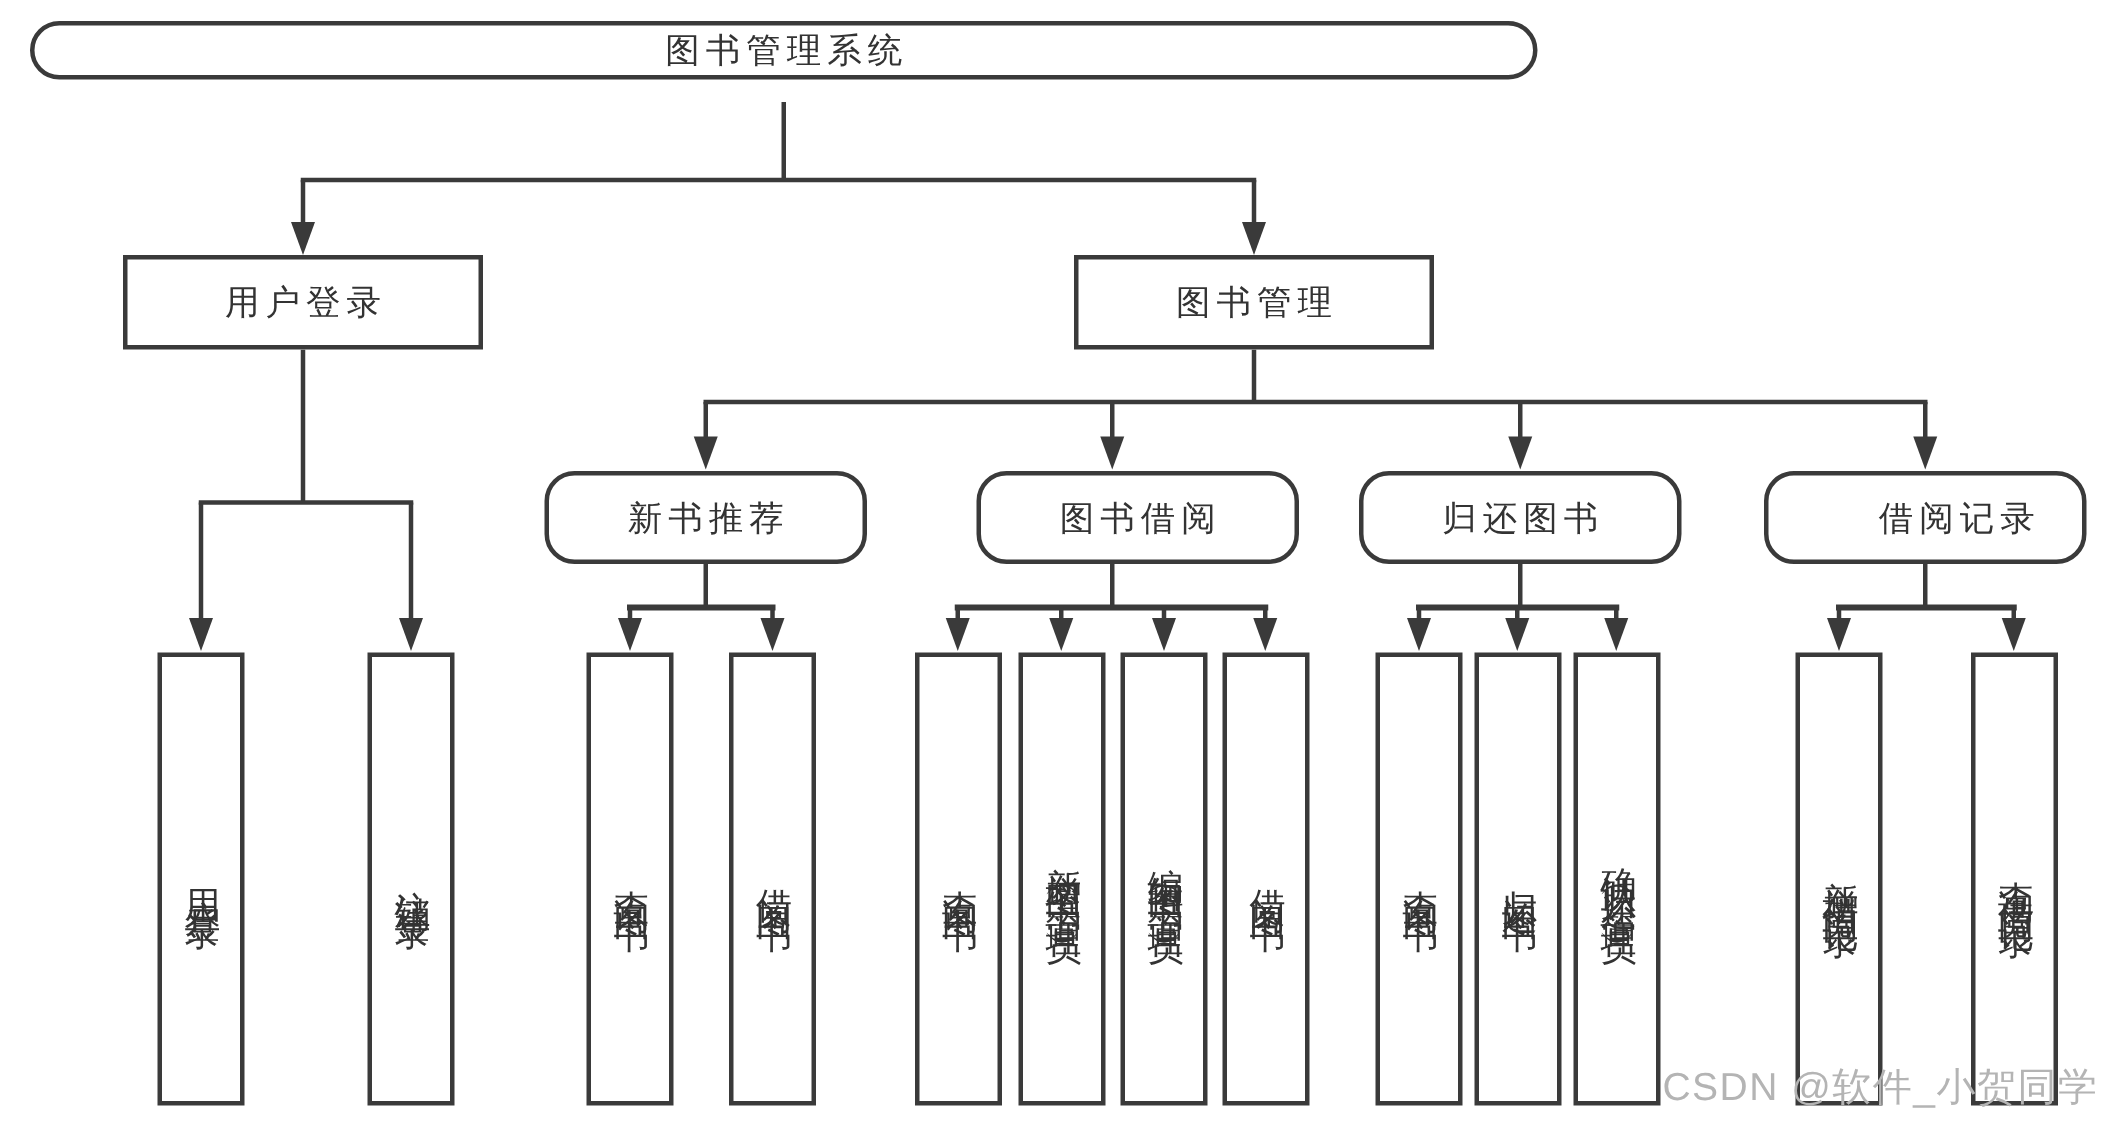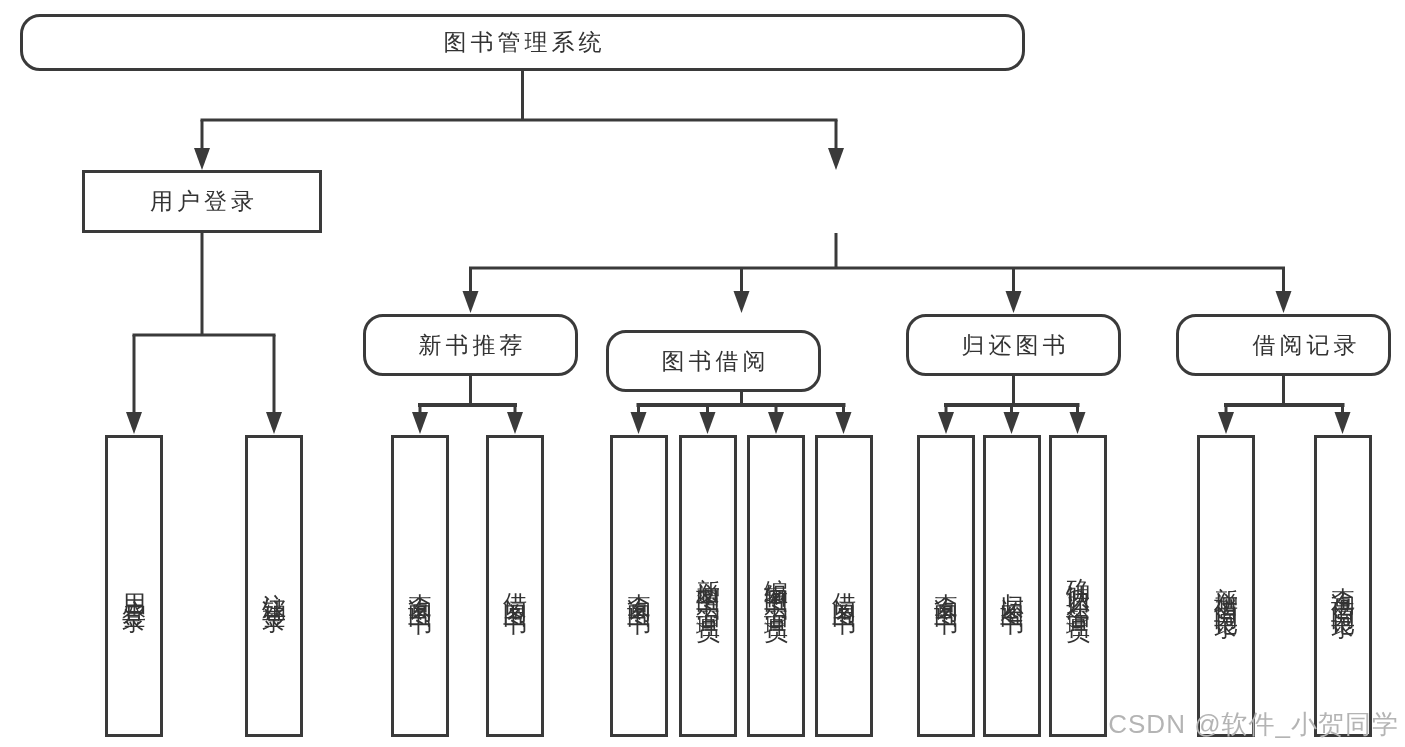--- a/index.html
+++ b/index.html
@@ -42,27 +42,27 @@
     display: flex;
     align-items: center;
     justify-content: center;
     writing-mode: vertical-rl;
     text-orientation: mixed;
     font-size: 24px;
     letter-spacing: 6px;
     color: #333333;
     line-height: 1;
   }
-  .root    { left: 20px;  top: 14px;  width: 1005px; height: 57px; border-radius: 20px; }
+  .root    { left: 20px;  top: 14px;  width: 1005px; height: 39px; border-radius: 20px; }
   .lvl2    { top: 170px; width: 240px; height: 63px; }
   .lvl3    { top: 314px; width: 215px; height: 62px; border-radius: 20px; }
   #node-user-login      { left: 82px;  }
   #node-book-management { left: 716px; }
   #node-new-book-recommend { left: 363px;  }
-  #node-book-borrowing     { left: 606px; margin-top: 16px;  }
+  #node-book-borrowing     { left: 651px;  }
   #node-current-borrowing  { left: 906px;  }
   #node-borrowing-records  { left: 1176px; padding-left: 42px; }
   #leaf-0  { left: 105px;  }
   #leaf-1  { left: 245px;  }
   #leaf-2  { left: 391px;  }
   #leaf-3  { left: 486px;  }
   #leaf-4  { left: 610px;  }
   #leaf-5  { left: 679px;  }
   #leaf-6  { left: 747px;  }
   #leaf-7  { left: 815px;  }
@@ -148,20 +148,21 @@
       <polygon points="1003.5,412 1019.5,412 1011.5,434"></polygon>
       <polygon points="1069.5,412 1085.5,412 1077.5,434"></polygon>
       <polygon points="1218,412 1234,412 1226,434"></polygon>
       <polygon points="1334.5,412 1350.5,412 1342.5,434"></polygon>
     </g>
   </svg>
 
   <div class="hnode root" id="node-root">图书管理系统</div>
 
   <div class="hnode lvl2" id="node-user-login">用户登录</div>
+  <div class="hnode lvl2" id="node-book-management">图书管理</div>
 
   <div class="hnode lvl3" id="node-new-book-recommend">新书推荐</div>
   <div class="hnode lvl3" id="node-book-borrowing">图书借阅</div>
   <div class="hnode lvl3" id="node-current-borrowing">归还图书</div>
   <div class="hnode lvl3" id="node-borrowing-records">借阅记录</div>
 
   <div class="vnode" id="leaf-0">用户登录</div>
   <div class="vnode" id="leaf-1">注销登录</div>
 
   <div class="vnode" id="leaf-2">查询图书</div>

